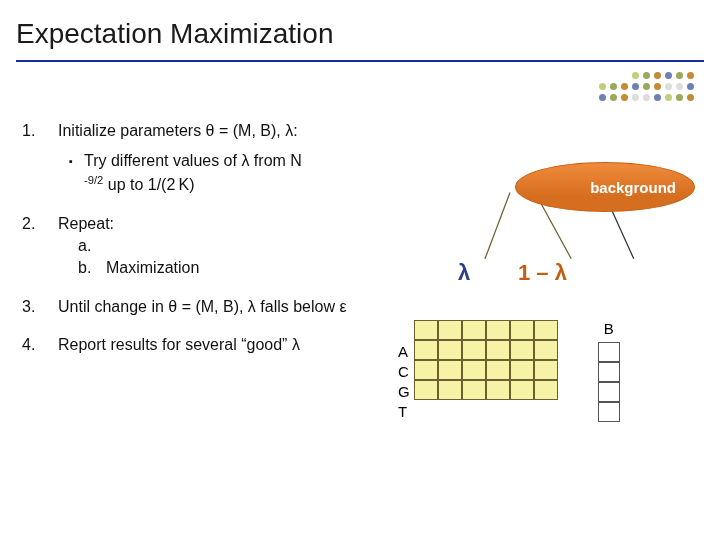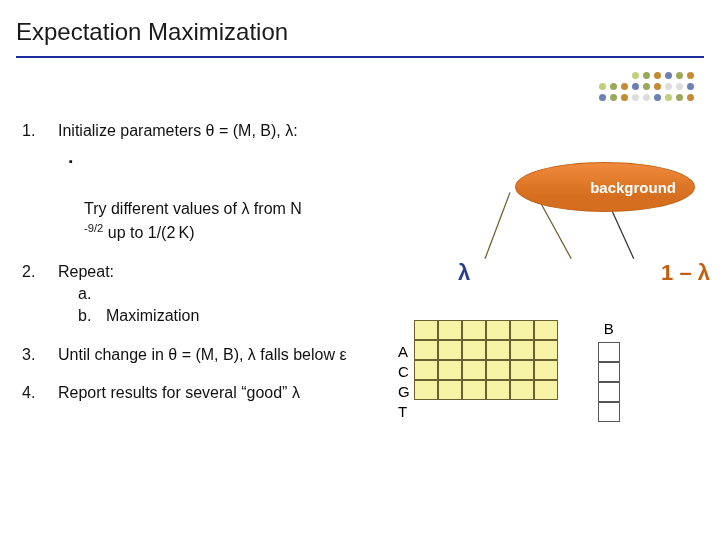--- a/index.html
+++ b/index.html
@@ -9,21 +9,21 @@
     height: 540px;
     font-family: Arial, Helvetica, sans-serif;
     background: #fff;
     position: relative;
     overflow: hidden;
   }
   .title-wrap {
     padding: 18px 16px 6px 16px;
   }
   .title {
-    font-size: 24px;
+    font-size: 28px;
     color: #1a1a1a;
     font-weight: 400;
   }
   .hr-rule {
     border-top: 2px solid #1a2d9a;
     margin: 4px 16px 0 16px;
   }
   .dots {
     position: absolute;
     right: 24px;
@@ -43,21 +43,21 @@
     width: 400px;
     font-size: 16px;
     color: #111;
     line-height: 1.4;
   }
   .row { display: flex; margin-bottom: 16px; }
   .num { width: 36px; flex: 0 0 36px; }
   .body { flex: 1; }
   .subrow { display: flex; margin-top: 8px; }
   .bullet { width: 26px; flex: 0 0 26px; text-align: center; font-size: 11px; padding-top: 4px;}
-  .subbody { flex: 1; margin-top: 48px; }
+  .subbody { flex: 1; }
   sup { font-size: 0.7em; }
   .abrow { margin-left: 20px; }
   .ab { display: flex; }
   .ab .al { width: 28px; flex: 0 0 28px; }
 
   
   .diagram {
     position: absolute;
     left: 410px;
     top: 160px;
@@ -85,21 +85,21 @@
     padding-right: 18px;
     color: #fff; font-weight: bold; font-size: 15px;
   }
   .lines {
     position: absolute; left: 0; top: 0; width: 100%; height: 100px; z-index: 0;
   }
   .lam-row {
     display: flex; margin-top: 40px; font-size: 22px; font-weight: bold;
   }
   .lam-left { width: 108px; text-align: center; color: #2a3d8f; }
-  .lam-right { flex: 1; text-align: right; color: #c35f12; }
+  .lam-right { flex: 1; text-align: left; color: #c35f12; }
 
   .matrices {
     position: absolute;
     left: 398px;
     top: 320px;
     width: 310px;
     display: flex;
     align-items: flex-start;
     gap: 0;
   }

